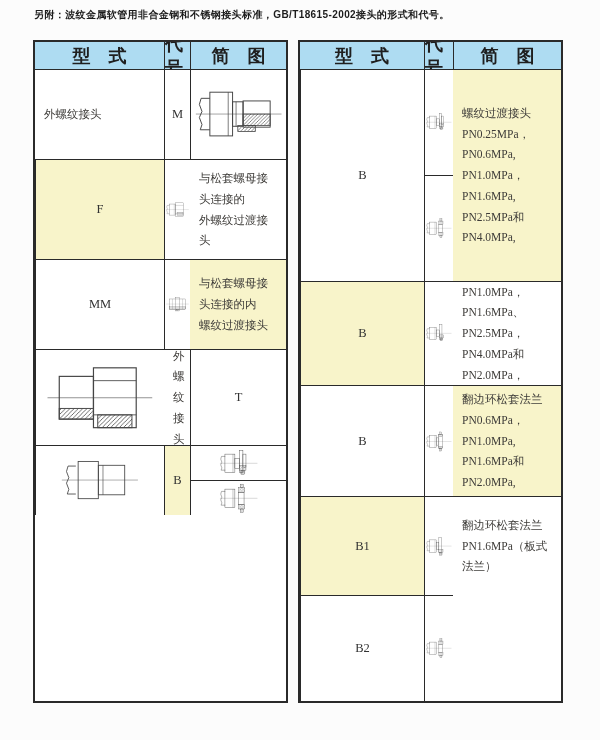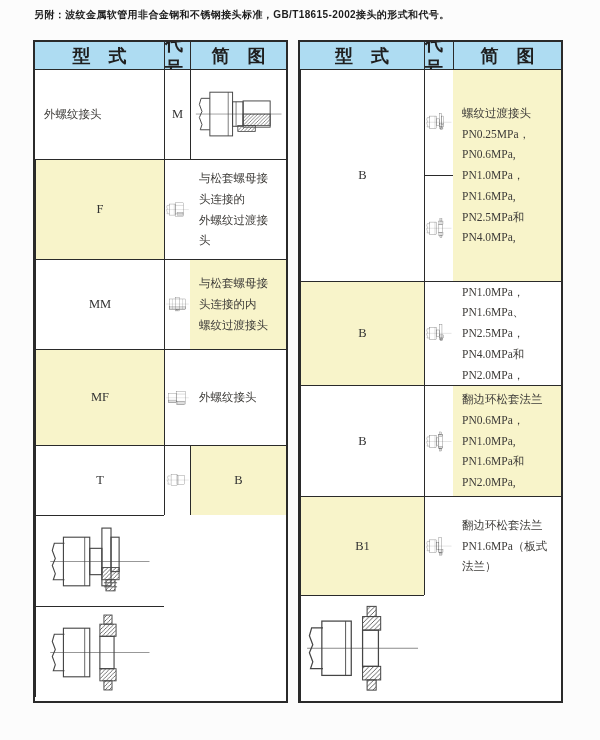--- a/index.html
+++ b/index.html
@@ -107,21 +107,20 @@
             <rect x="42" y="10" width="16" height="60" stroke="#454545" stroke-width="1.1" fill="none"></rect>
             <line x1="28" y1="18" x2="28" y2="62" stroke="#454545" stroke-width="0.8"></line>
             <line x1="72" y1="18" x2="72" y2="62" stroke="#454545" stroke-width="0.8"></line>
             <rect x="14" y="52" width="72" height="10" fill="url(#hp)" stroke="#454545" stroke-width="0.9"></rect>
             <rect x="44" y="62" width="12" height="6" fill="url(#hp)" stroke="#454545" stroke-width="0.9"></rect>
           </svg>
         </div>
       </div>
       <div class="cell label bt hl">与松套螺母接头连接的内
 螺纹过渡接头</div>
-      <div class="cell code bt bl hl">MF</div>
       <div class="cell diag bt bl">
         <div class="sub">
           <svg viewBox="0 0 100 80" preserveAspectRatio="xMidYMid meet">
             <line x1="1" y1="40" x2="99" y2="40" stroke="#454545" stroke-width="0.55"></line>
             <rect x="12" y="20" width="32" height="40" stroke="#454545" stroke-width="1.1" fill="none"></rect>
             <rect x="44" y="12" width="40" height="56" stroke="#454545" stroke-width="1.1" fill="none"></rect>
             <line x1="44" y1="24" x2="84" y2="24" stroke="#454545" stroke-width="0.8"></line>
             <line x1="44" y1="56" x2="84" y2="56" stroke="#454545" stroke-width="0.8"></line>
             <rect x="12" y="50" width="32" height="10" fill="url(#hp)" stroke="#454545" stroke-width="0.9"></rect>
             <rect x="48" y="56" width="32" height="12" fill="url(#hp)" stroke="#454545" stroke-width="0.9"></rect>
@@ -267,20 +266,21 @@
             <rect x="50" y="7" width="10" height="57" stroke="#454545" stroke-width="1.1" fill="none"></rect>
             <rect x="50" y="52" width="16" height="12" fill="url(#hp)" stroke="#454545" stroke-width="0.9"></rect>
             <rect x="53" y="64" width="9" height="11" fill="url(#hp)" stroke="#454545" stroke-width="0.9"></rect>
             <line x1="51" y1="67" x2="64" y2="67" stroke="#454545" stroke-width="0.8"></line>
             <line x1="51" y1="71" x2="64" y2="71" stroke="#454545" stroke-width="0.8"></line>
           </svg>
         </div>
       </div>
       <div class="cell label bt">翻边环松套法兰
 PN1.6MPa（板式法兰）</div>
+      <div class="cell code bt bl">B2</div>
       <div class="cell diag bt bl">
         <div class="sub">
           <svg viewBox="0 0 100 80" preserveAspectRatio="xMidYMid meet">
             <line x1="1" y1="40" x2="99" y2="40" stroke="#454545" stroke-width="0.55"></line>
             <path d="M15 22 H5 l-2 7 l3 8 l-3 7 l3 8 l-2 6 H15" stroke="#454545" stroke-width="1.1" fill="none"></path>
             <rect x="14" y="16" width="26" height="48" stroke="#454545" stroke-width="1.1" fill="none"></rect>
             <line x1="35" y1="16" x2="35" y2="64" stroke="#454545" stroke-width="0.8"></line>
             <rect x="50" y="24" width="14" height="32" stroke="#454545" stroke-width="1.1" fill="none"></rect>
             <rect x="50" y="12" width="16" height="12" fill="url(#hp)" stroke="#454545" stroke-width="0.9"></rect>
             <rect x="50" y="56" width="16" height="12" fill="url(#hp)" stroke="#454545" stroke-width="0.9"></rect>

